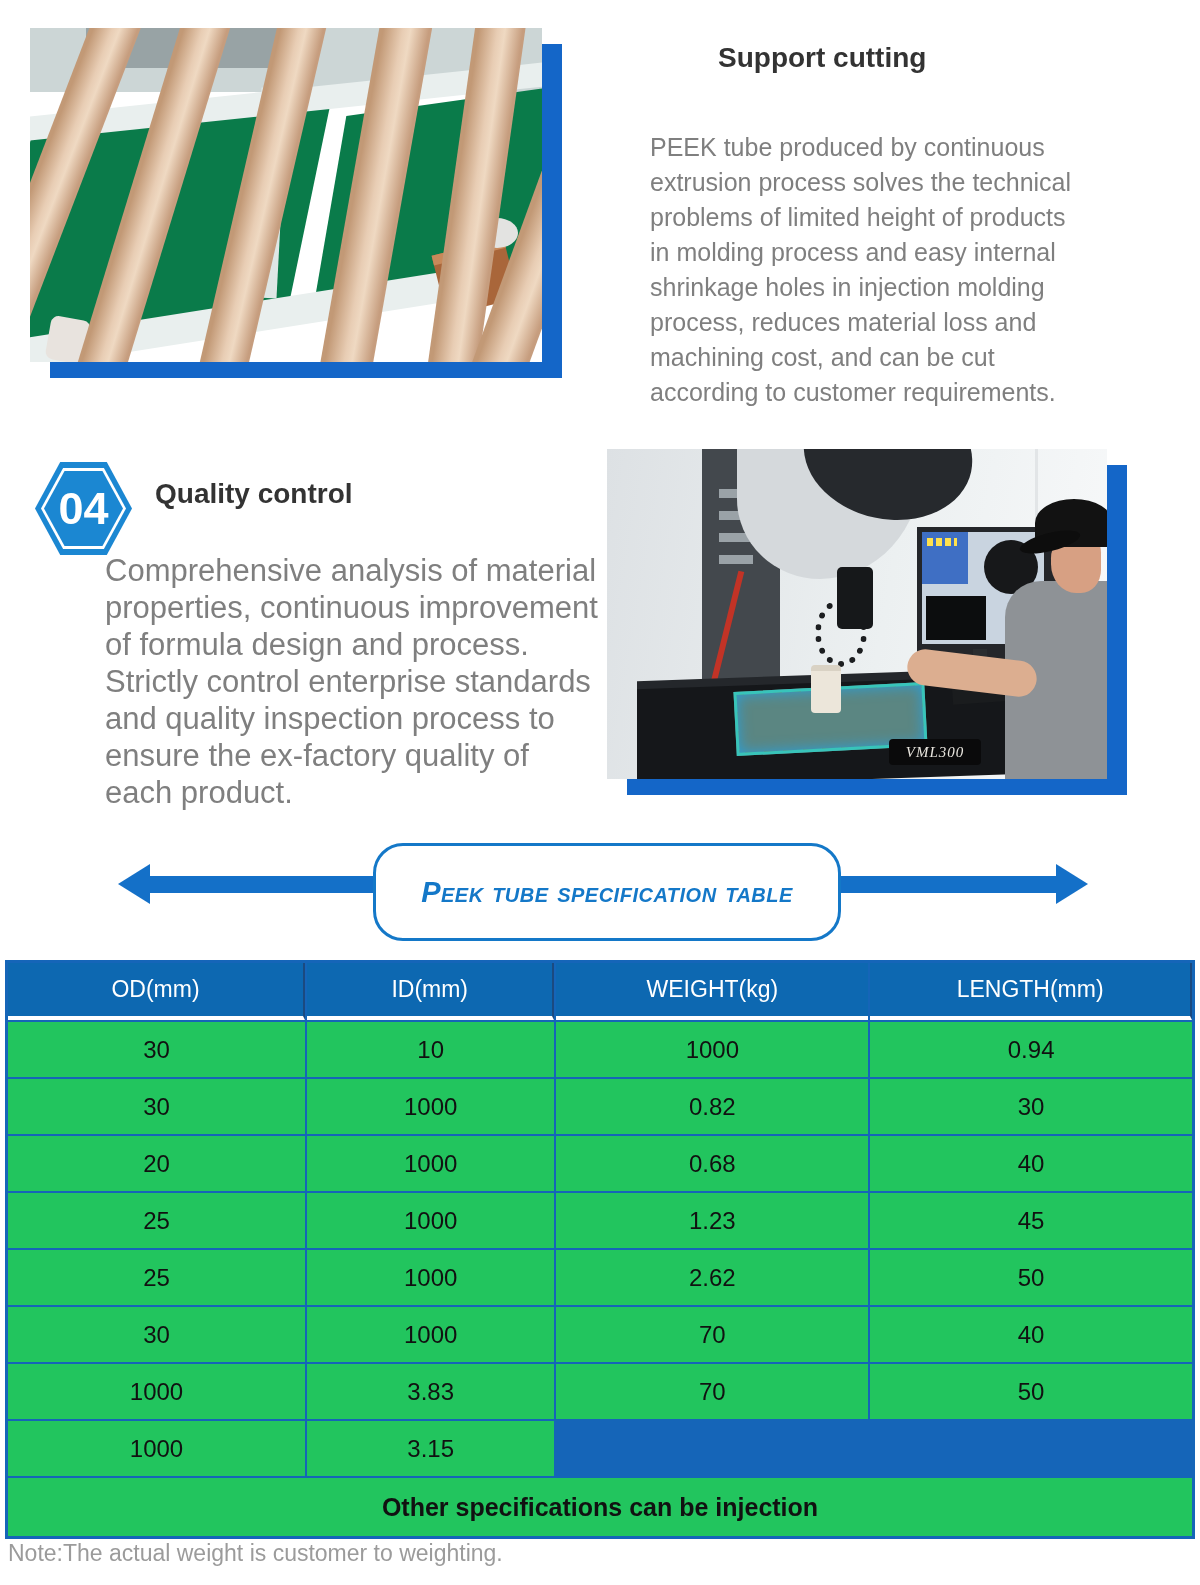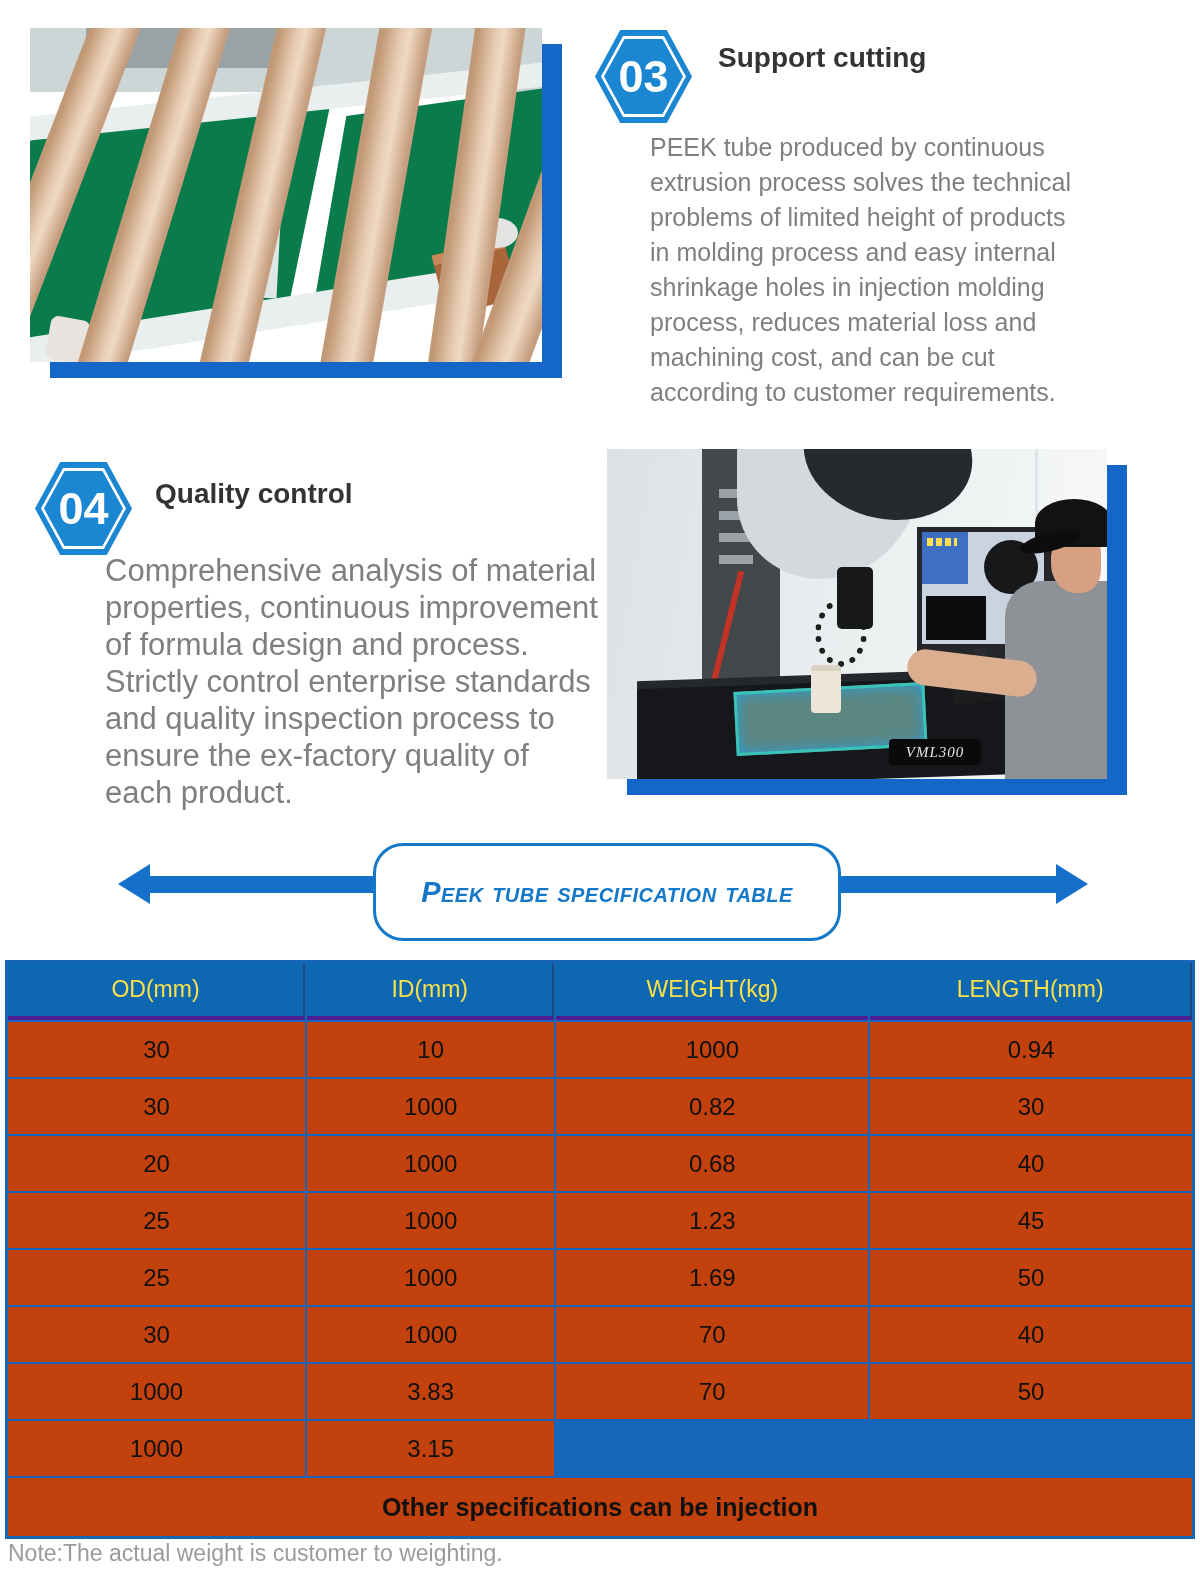--- a/index.html
+++ b/index.html
@@ -99,24 +99,24 @@
   .b-head-right { left:1056px; border-left:32px solid #1470c8; }
   .b-pill { position:absolute; left:373px; top:13px; width:462px; height:92px; background:#ffffff;
     border:3px solid #1478c8; border-radius:30px; display:flex; align-items:center; justify-content:center; }
   .b-label { color:#1478c8; font-size:29px; font-style:italic; font-weight:bold;
     font-variant:small-caps; letter-spacing:0.5px; }
 
   
   .spec-table { position:absolute; left:5px; top:960px; width:1190px;
     background:#1565b8; border:3px solid #1565b8;
     display:grid; grid-template-columns:300fr 250fr 315fr 325fr; gap:2px; box-sizing:border-box; }
-  .cell { background:#c2410c; display:flex; align-items:center; justify-content:center;
+  .cell { background:#22c55e; display:flex; align-items:center; justify-content:center;
     height:55px; font-size:24px; color:#111111; }
-  .th { background:#0d68b1; color:#fde047; font-size:23px; height:53px;
-    border-right:2px solid #1b4a80; border-bottom:4px solid #4c1d95; }
+  .th { background:#0d68b1; color:#ffffff; font-size:23px; height:53px;
+    border-right:2px solid #1b4a80; border-bottom:4px solid #ffffff; }
   .th-last { border-right:none; }
   .footer-cell { grid-column:1 / -1; font-weight:bold; height:58px; font-size:25px; }
 
   .note { position:absolute; left:8px; top:1540px; font-size:23px; color:#9b9b9b; }
 </style>
 </head>
 <body>
 
 <div class="page">
 
@@ -132,26 +132,20 @@
     <div class="t-roller"></div>
     <div class="t-roller2"></div>
     <div class="tube tube1"></div>
     <div class="tube tube2"></div>
     <div class="tube tube3"></div>
     <div class="tube tube4"></div>
     <div class="tube tube5"></div>
     <div class="tube tube6"></div>
   </div>
 
-  <div class="hex hex-03">
-    <div class="hex-shape"></div>
-    <div class="hex-ring"></div>
-    <div class="hex-core"></div>
-    <div class="hex-num">03</div>
-  </div>
   <div class="sec-title title-03">Support cutting</div>
   <div class="sec-body body-03">PEEK tube produced by continuous
 extrusion process solves the technical
 problems of limited height of products
 in molding process and easy internal
 shrinkage holes in injection molding
 process, reduces material loss and
 machining cost, and can be cut
 according to customer requirements.</div>
 
@@ -230,21 +224,21 @@
       <div class="cell">20</div>
       <div class="cell">1000</div>
       <div class="cell">0.68</div>
       <div class="cell">40</div>
       <div class="cell">25</div>
       <div class="cell">1000</div>
       <div class="cell">1.23</div>
       <div class="cell">45</div>
       <div class="cell">25</div>
       <div class="cell">1000</div>
-      <div class="cell">1.69</div>
+      <div class="cell">2.62</div>
       <div class="cell">50</div>
       <div class="cell">30</div>
       <div class="cell">1000</div>
       <div class="cell">70</div>
       <div class="cell">40</div>
       <div class="cell">1000</div>
       <div class="cell">3.83</div>
       <div class="cell">70</div>
       <div class="cell">50</div>
       <div class="cell">1000</div>

